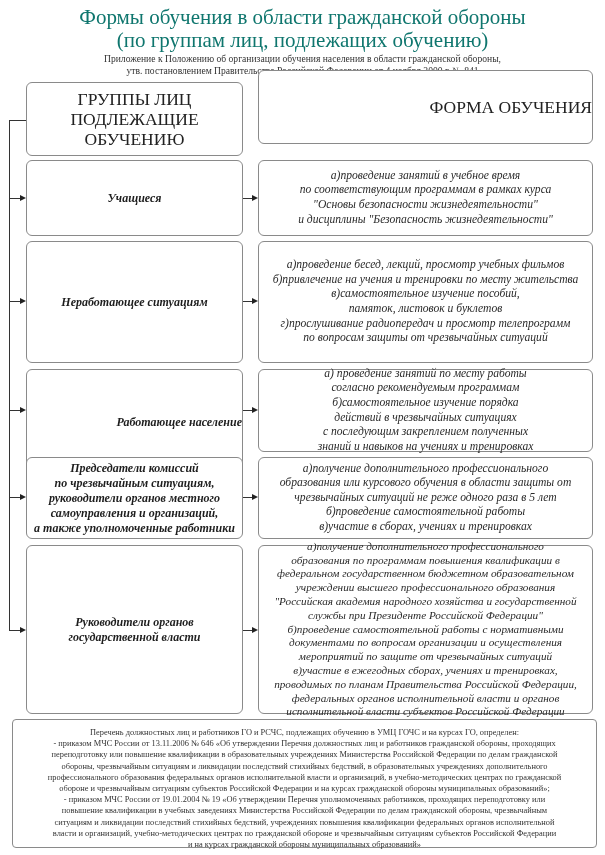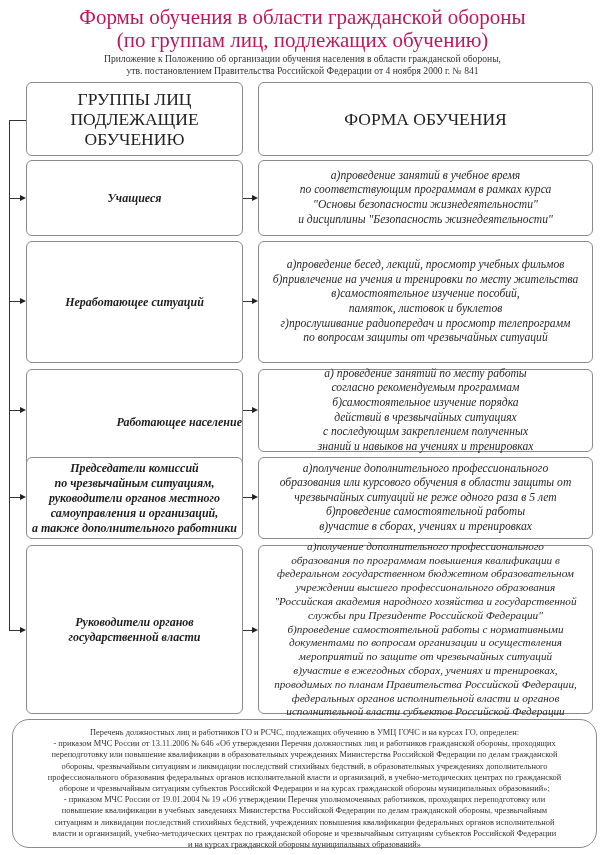--- a/index.html
+++ b/index.html
@@ -1,74 +1,74 @@
 <!DOCTYPE html>
 <html><head>
   <meta charset="utf-8">
   <style>
     html, body { margin: 0; padding: 0; background: #ffffff; }
     body { width: 605px; height: 855px; position: relative; overflow: hidden;
            font-family: "Liberation Serif", "DejaVu Serif", serif; color: #1a1a1a; }
-    .title { position: absolute; left: 0; width: 605px; text-align: center; font-size: 21px; line-height: 23px; color: #be185d; }
+    .title { position: absolute; left: 0; width: 605px; text-align: center; font-size: 21px; line-height: 23px; color: #0f766e; }
     .title.l1 { top: 6px; }
     .title.l2 { top: 29px; }
     .subtitle { position: absolute; left: 0; width: 605px; text-align: center; font-size: 9.6px; line-height: 12px; color: #333; top: 53px; }
     .box { position: absolute; border: 1.3px solid #8a8a8a; border-radius: 6px; background: #fff;
            display: flex; align-items: center; justify-content: center; text-align: center; box-sizing: border-box; }
     .left { left: 26px; width: 217px; }
     .right { left: 258px; width: 335px; }
     .hdr { font-size: 17.5px; line-height: 20px; color: #222; }
     .lbl { font-size: 12px; line-height: 15px; font-weight: bold; color: #1e1e1e; }
     .txt { font-size: 11.6px; line-height: 14.6px; color: #2a2a2a; white-space: pre-line; }
     .txt.dense { font-size: 11.2px; line-height: 13.8px; }
     .lbl .inner, .txt .inner { white-space: pre-line; font-style: italic; }
     .vline { position: absolute; left: 9px; top: 120px; width: 1px; height: 510px; background: #333; }
     .hline { position: absolute; height: 1px; background: #333; }
     .arrow { position: absolute; width: 0; height: 0; border-top: 3px solid transparent; border-bottom: 3px solid transparent; border-left: 6px solid #222; }
-    .note { position: absolute; left: 12px; top: 719px; width: 585px; height: 129px; border: 1.3px solid #8a8a8a; border-radius: 17px;
+    .note { position: absolute; left: 12px; top: 719px; width: 585px; height: 129px; border: 1.3px solid #8a8a8a; border-radius: 4px;
             box-sizing: border-box; padding: 7px 10px 0 10px; text-align: center; font-size: 8.4px; line-height: 11.2px; color: #333; white-space: pre-line; }
   </style>
 </head>
 <body>
 
 <div class="title l1">Формы обучения в области гражданской обороны</div>
 <div class="title l2">(по группам лиц, подлежащих обучению)</div>
 <div class="subtitle" style="white-space:pre-line;">Приложение к Положению об организации обучения населения в области гражданской обороны,
 утв. постановлением Правительства Российской Федерации от 4 ноября 2000 г. № 841</div>
 
 <div class="vline"></div>
 <div class="hline" style="left:9px; top:120px; width:17px;"></div>
 
 <div class="box left hdr" style="top:82px; height:74px;">
   <span style="white-space:pre-line;">ГРУППЫ ЛИЦ
 ПОДЛЕЖАЩИЕ
 ОБУЧЕНИЮ</span>
 </div>
-<div class="box right hdr" style="top:82px; height:74px;">
+<div class="box right hdr" style="top:70px; height:74px;justify-content:flex-end;">
   <span>ФОРМА ОБУЧЕНИЯ</span>
 </div>
 
 <div class="hline" style="left:9px; top:198px; width:12px;"></div>
 <div class="arrow" style="left:20px; top:195px;"></div>
 <div class="box left lbl" style="top:160px; height:76px;">
   <span class="inner">Учащиеся</span>
 </div>
 <div class="hline" style="left:243px; top:198px; width:9px;"></div>
 <div class="arrow" style="left:252px; top:195px;"></div>
 <div class="box right txt" style="top:160px; height:76px;">
   <span class="inner">а)проведение занятий в учебное время
 по соответствующим программам в рамках курса
 "Основы безопасности жизнедеятельности"
 и дисциплины "Безопасность жизнедеятельности"</span>
 </div>
 
 <div class="hline" style="left:9px; top:301px; width:12px;"></div>
 <div class="arrow" style="left:20px; top:298px;"></div>
 <div class="box left lbl" style="top:241px; height:122px;">
-  <span class="inner">Неработающее ситуаций</span>
+  <span class="inner">Неработающее ситуациям</span>
 </div>
 <div class="hline" style="left:243px; top:301px; width:9px;"></div>
 <div class="arrow" style="left:252px; top:298px;"></div>
 <div class="box right txt" style="top:241px; height:122px;">
   <span class="inner">а)проведение бесед, лекций, просмотр учебных фильмов
 б)привлечение на учения и тренировки по месту жительства
 в)самостоятельное изучение пособий,
 памяток, листовок и буклетов
 г)прослушивание радиопередач и просмотр телепрограмм
 по вопросам защиты от чрезвычайных ситуаций</span>
@@ -90,21 +90,21 @@
 знаний и навыков на учениях и тренировках</span>
 </div>
 
 <div class="hline" style="left:9px; top:497px; width:12px;"></div>
 <div class="arrow" style="left:20px; top:494px;"></div>
 <div class="box left lbl" style="top:457px; height:82px;">
   <span class="inner">Председатели комиссий
 по чрезвычайным ситуациям,
 руководители органов местного
 самоуправления и организаций,
-а также дополнительного работники</span>
+а также уполномоченные работники</span>
 </div>
 <div class="hline" style="left:243px; top:497px; width:9px;"></div>
 <div class="arrow" style="left:252px; top:494px;"></div>
 <div class="box right txt" style="top:457px; height:82px;">
   <span class="inner">а)получение дополнительного профессионального
 образования или курсового обучения в области защиты от
 чрезвычайных ситуаций не реже одного раза в 5 лет
 б)проведение самостоятельной работы
 в)участие в сборах, учениях и тренировках</span>
 </div>

